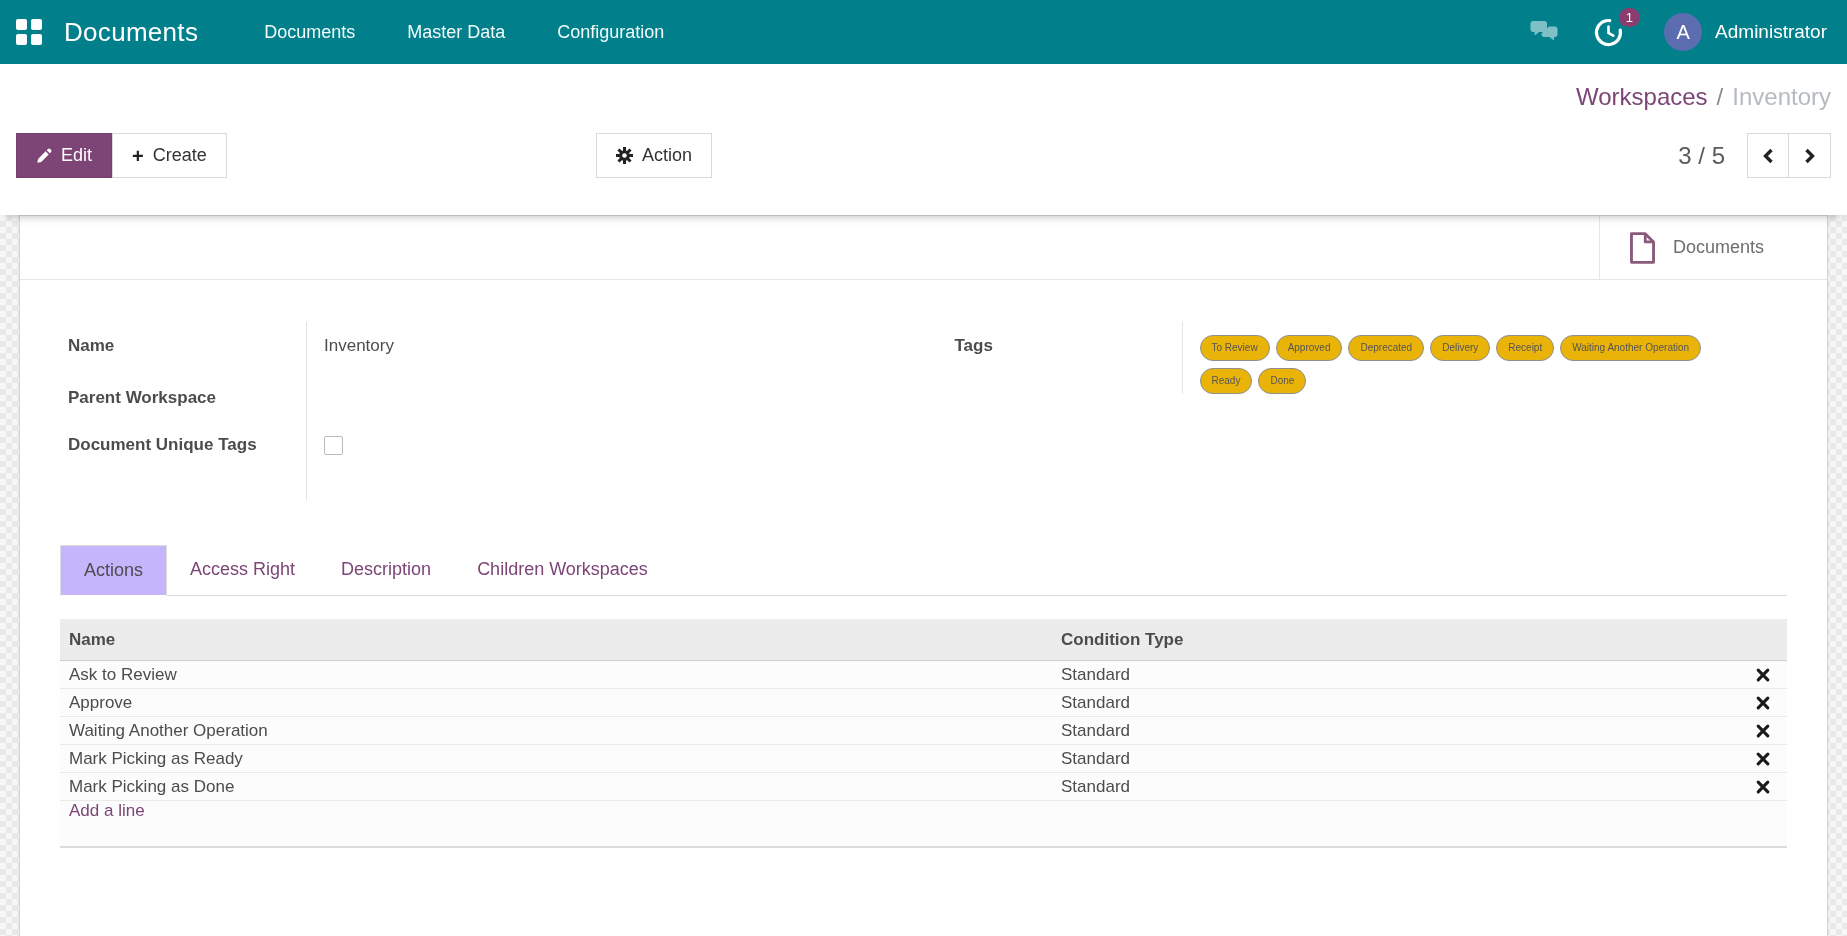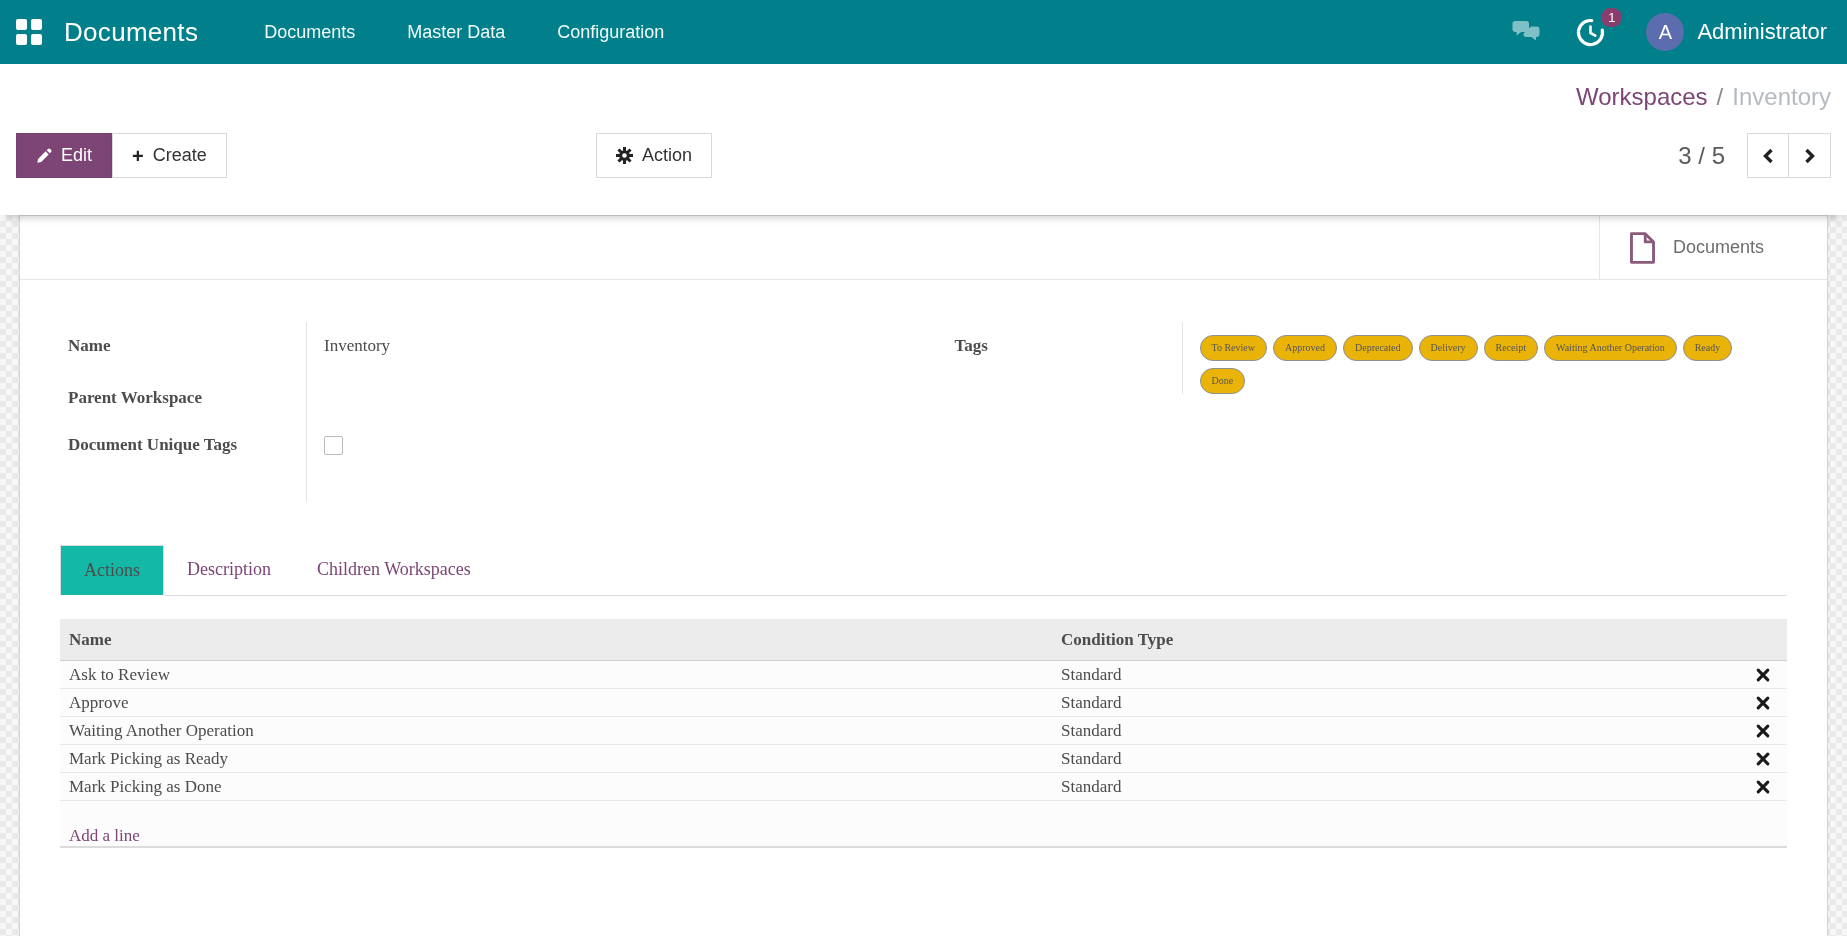--- a/index.html
+++ b/index.html
@@ -34,21 +34,21 @@
   .nav-badge {
     position:absolute; top:-9px; right:-16px;
     background:#8a3c6e; color:#fff; font-size:13px; line-height:17px;
     padding:1px 7px; border-radius:11px;
   }
   .avatar {
     width:38px; height:38px; border-radius:50%;
     background:#5b6dae; color:#fff; font-size:20px;
     display:flex; align-items:center; justify-content:center; cursor:pointer; flex:none;
   }
-  .user-name { color:#fff; font-size:22px; margin-left:13px; cursor:pointer; }
+  .user-name { color:#fff; font-size:19px; margin-left:13px; cursor:pointer; }
 
   
   .control-panel {
     background:#fff; height:151px; padding:17px 16px 0;
     position:relative; z-index:3;
     box-shadow:0 8px 9px -7px rgba(0,0,0,.28);
   }
   .breadcrumb { font-size:24px; line-height:31px;text-align:right; }
   .bc-link { color:#7c4576; cursor:pointer; }
   .bc-sep { color:#8d8d8d; margin:0 9px; }
@@ -86,21 +86,21 @@
     background:#fff; border:1px solid #d4d4d4; border-top-color:#dedede; border-bottom:none;
     box-shadow:0 1px 4px rgba(0,0,0,.06);
   }
   .stat-row { height:64px; border-bottom:1px solid #e6e6e6; display:flex; justify-content:flex-end; }
   .stat-btn {
     width:228px; border-left:1px solid #e6e6e6;
     display:flex; align-items:center; gap:17px; padding-left:29px;
     color:#6e6e6e; font-size:18px; cursor:pointer;
   }
 
-  .form-area { padding:42px 40px 0;font-family:Liberation Serif, serif; }
+  .form-area { padding:42px 40px 0; }
   .field-grid { display:grid; grid-template-columns:1fr 1fr; column-gap:46px; }
   .o-group { display:grid; align-items:stretch; }
   .o-group.left  { grid-template-columns:246px 1fr; }
   .o-group.right { grid-template-columns:235px 1fr; align-content:start; }
   .f-label { font-weight:700; font-size:17px; color:#4c4c4c; padding:11px 14px 0 8px; line-height:26px; }
   .f-value { border-left:1px solid #e4e4e4; padding:11px 0 0 17px; font-size:17px; line-height:26px; }
   .r1 { min-height:52px; } .r2 { min-height:47px; } .r3 { min-height:80px; }
   .checkbox {
     width:19px; height:19px; border:1px solid #bbbbbb; border-radius:2px;
     background:#fff; display:inline-block; margin-top:4px; cursor:pointer;
@@ -109,41 +109,41 @@
   .tag-pill {
     border:1px solid #8f8f8f; border-radius:14px; padding:1px 11px 2px;
     font-size:10px; color:#555; line-height:21px; white-space:nowrap; background:#eab308;text-align:center;
   }
 
   
   .notebook { margin-top:44px; }
   .tabs { display:flex; border-bottom:1px solid #dcdcdc; }
   .tab { padding:14px 23px; font-size:18px; color:#7c4576; cursor:pointer; }
   .tab.active {
-    color:#4c4c4c; background:#14b8a6;
+    color:#4c4c4c; background:#c4b5fd;
     border:1px solid #dcdcdc; border-bottom:1px solid #fff; margin-bottom:-1px;
   }
   .tab-content { padding-top:23px; }
 
   
   .tbl { width:100%; font-size:17px; }
   .tbl-header {
     display:grid; grid-template-columns:1fr 686px 49px;
     background:#ececec; border-bottom:1px solid #cfcfcf;
     height:42px; align-items:center; font-weight:700;
   }
   .tbl-row {
     display:grid; grid-template-columns:1fr 686px 49px;
     height:28px; align-items:center;
     border-bottom:1px solid #e9e9e9; background:#fcfcfc; cursor:pointer;
   }
   .cell { padding-left:9px; overflow:hidden; white-space:nowrap; }
   .cell-del { display:flex; align-items:center; justify-content:center; cursor:pointer; }
   .add-line-row {
-    height:47px; display:flex; align-items:flex-end; padding-left:9px;
+    height:47px; display:flex; align-items:flex-start; padding-left:9px;
     color:#7c4576; background:#fcfcfc; border-bottom:2px solid #dcdcdc; cursor:pointer;
   }
   svg { display:block; }
 </style>
 </head>
 <body>
 
 <div class="navbar">
   <div class="apps-icon">
     <span></span>
@@ -274,20 +274,21 @@
               <span class="tag-pill">Ready</span>
               <span class="tag-pill">Done</span>
             </div>
           </div>
         </div>
       </div>
 
       <div class="notebook">
         <div class="tabs">
           <div class="tab active">Actions</div>
+          <div class="tab">Access Right</div>
           <div class="tab">Description</div>
           <div class="tab">Children Workspaces</div>
         </div>
 
         <div class="tab-content">
           <div class="tbl">
             <div class="tbl-header">
               <div class="cell">Name</div>
               <div class="cell">Condition Type</div>
               <div class="cell-del"></div>

